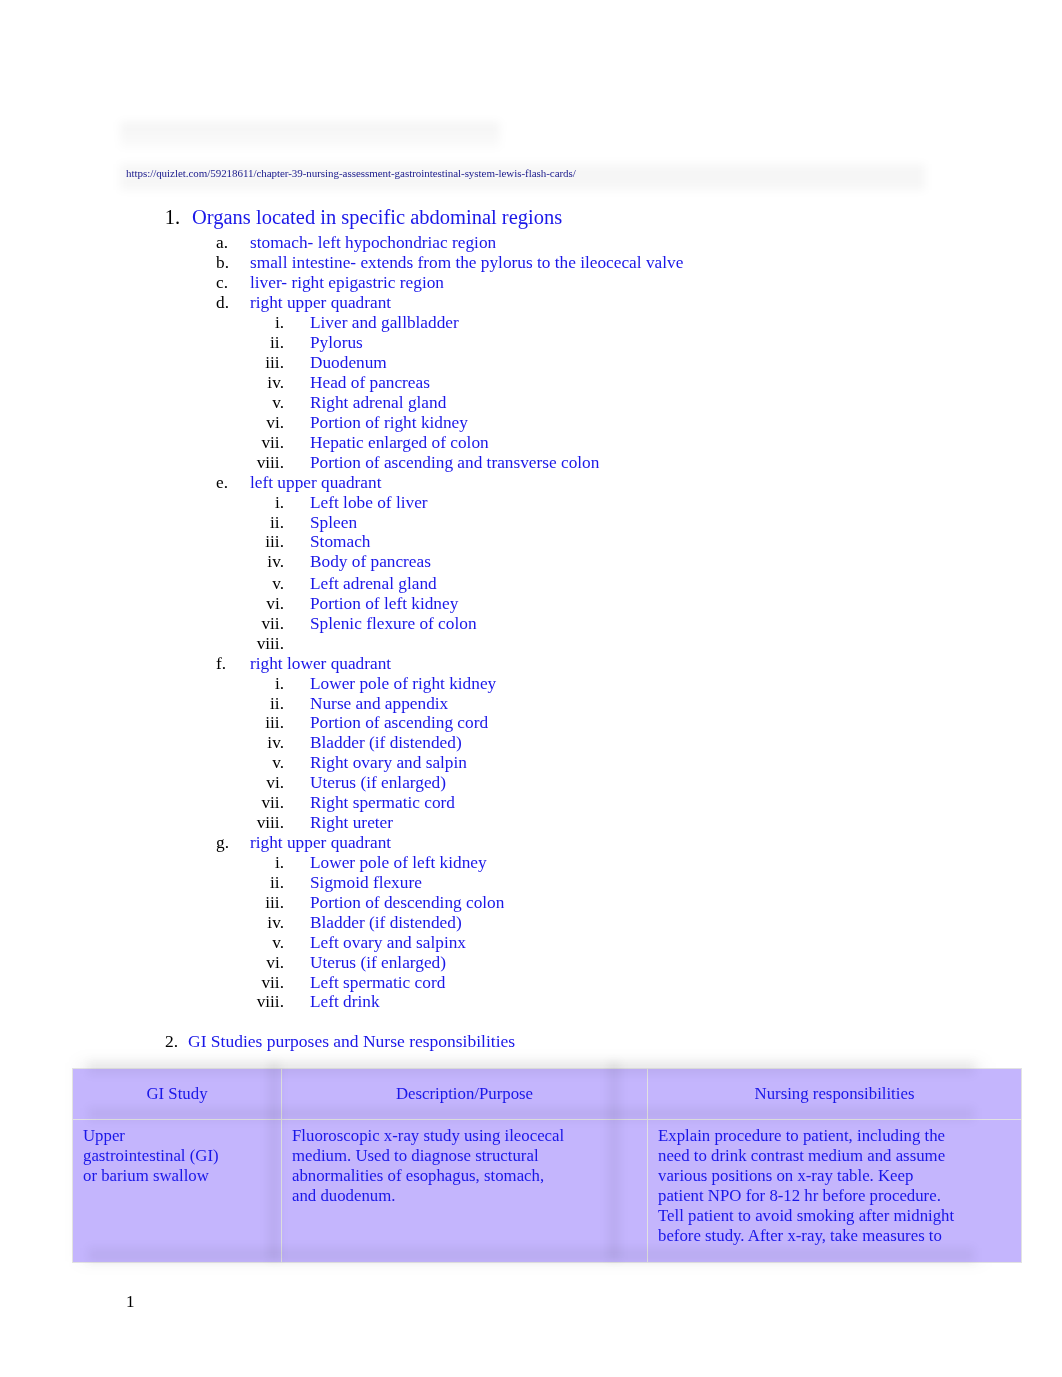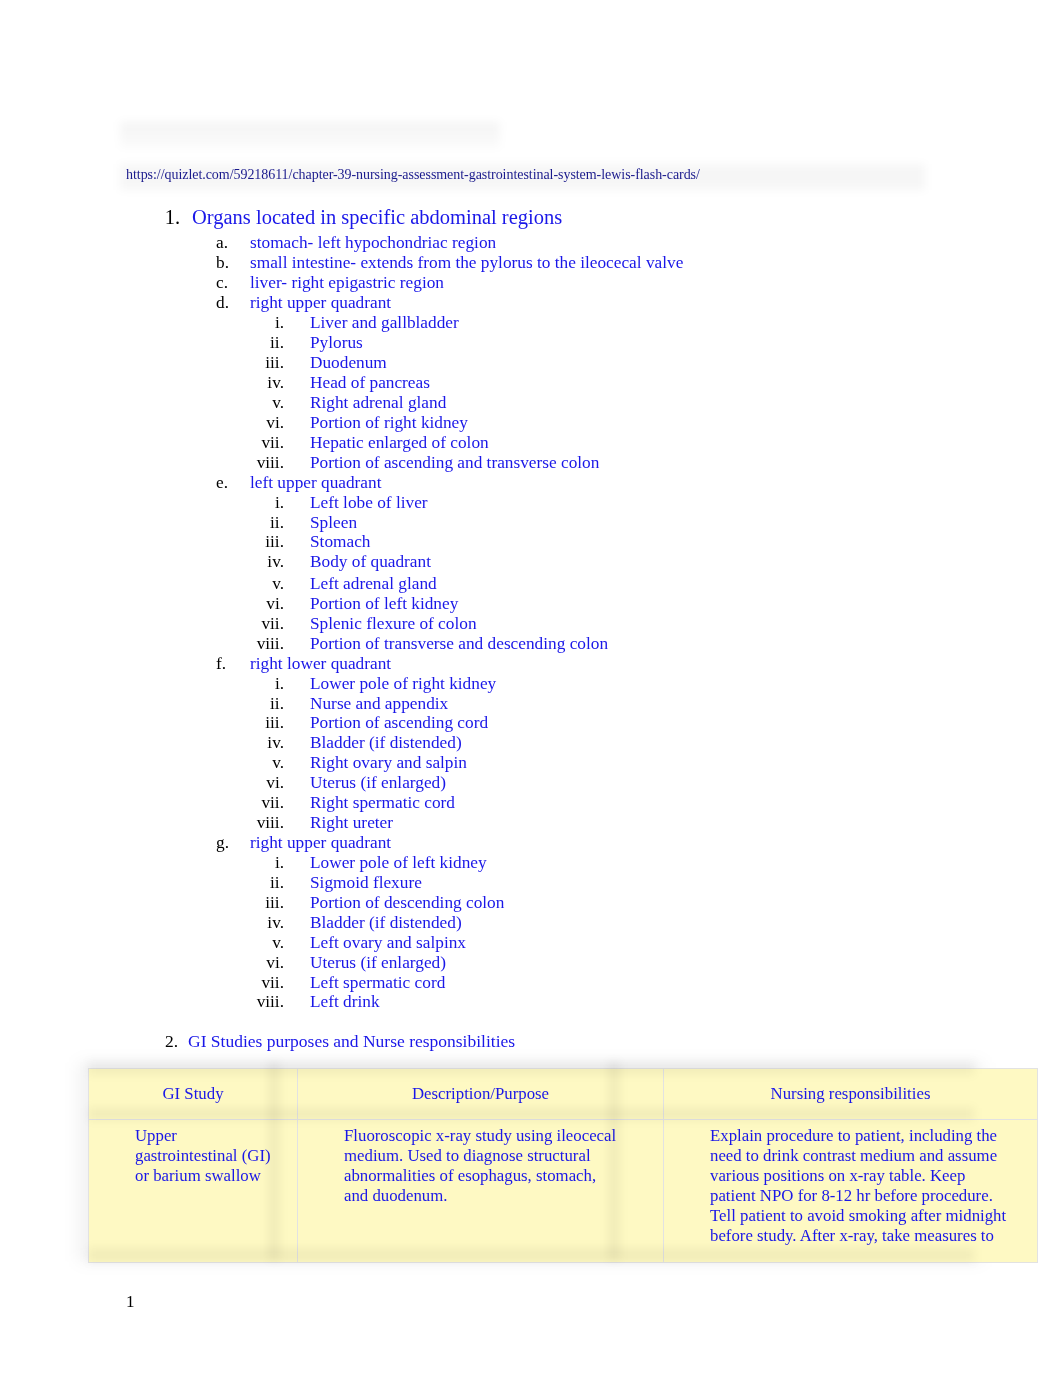--- a/index.html
+++ b/index.html
@@ -64,21 +64,21 @@
     width: 805px;
     height: 26px;
     background: rgba(0,0,0,0.035);
     filter: blur(4px);
     pointer-events: none;
   }
   .url-line {
     position: absolute;
     left: 126px;
     top: 167px;
-    font-size: 14px;
+    font-size: 11px;
     color: #1a1a8c;
     white-space: nowrap;
     letter-spacing: -0.05px;
   }
 
   
   .lvl1 {
     position: absolute;
     display: flex;
     align-items: baseline;
@@ -142,26 +142,26 @@
     top: 1062px;
     width: 905px;
     height: 200px;
     background: rgba(0,0,0,0.05);
     filter: blur(8px);
     border-radius: 4px;
     pointer-events: none;
   }
   .gi-table {
     position: absolute;
-    left: 88px;
+    left: 72px;
     top: 1068px;
     width: 886px;
     border-collapse: collapse;
     table-layout: fixed;
-    background: #fef9c3;
+    background: #c4b5fd;
   }
   .gi-table td, .gi-table th {
     border: 1px solid #e2e2e2;
     vertical-align: top;
     padding: 6px 10px 8px 10px;
     font-weight: normal;
   }
   .gi-table thead th {
     text-align: center;
     color: #1a17e8;
@@ -172,21 +172,21 @@
   }
   .gi-table tbody td {
     color: #1a17e8;
     font-size: 16.8px;
     line-height: 20px;
     height: 128px;
   }
   .col-study { width: 188px; }
   .col-desc  { width: 345px; }
   .col-nurse { width: 353px; }
-  .cell-line { display: block; white-space: nowrap; margin-left: 36px; }
+  .cell-line { display: block; white-space: nowrap; }
 
   
   .tbl-wash {
     position: absolute;
     background: rgba(0,0,0,0.05);
     filter: blur(5px);
     pointer-events: none;
   }
 
   
@@ -277,37 +277,36 @@
   <div class="lvl3" style="top:513px">
     <span class="marker">ii.</span>
     <span class="txt">Spleen</span>
   </div>
   <div class="lvl3" style="top:532px">
     <span class="marker">iii.</span>
     <span class="txt">Stomach</span>
   </div>
   <div class="lvl3" style="top:552px">
     <span class="marker">iv.</span>
-    <span class="txt">Body of quadrant</span>
+    <span class="txt">Body of pancreas</span>
   </div>
   <div class="lvl3" style="top:574px">
     <span class="marker">v.</span>
     <span class="txt">Left adrenal gland</span>
   </div>
   <div class="lvl3" style="top:594px">
     <span class="marker">vi.</span>
     <span class="txt">Portion of left kidney</span>
   </div>
   <div class="lvl3" style="top:614px">
     <span class="marker">vii.</span>
     <span class="txt">Splenic flexure of colon</span>
   </div>
   <div class="lvl3" style="top:634px">
     <span class="marker">viii.</span>
-    <span class="txt">Portion of transverse and descending colon</span>
   </div>
 
   <div class="lvl2" style="top:654px">
     <span class="marker">f.</span>
     <span class="txt">right lower quadrant</span>
   </div>
   <div class="lvl3" style="top:674px">
     <span class="marker">i.</span>
     <span class="txt">Lower pole of right kidney</span>
   </div>

